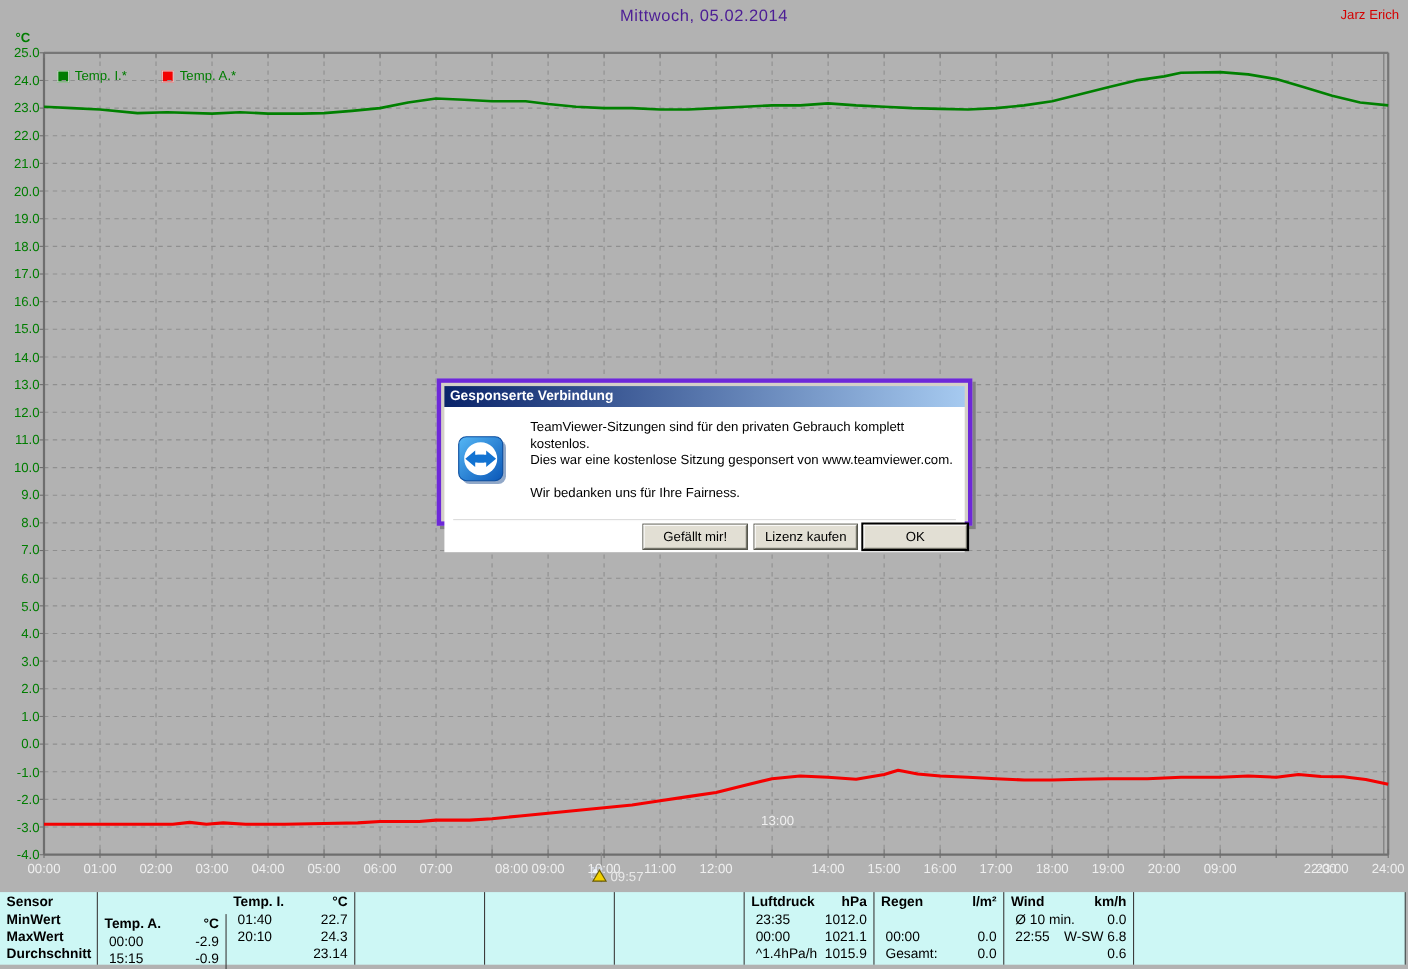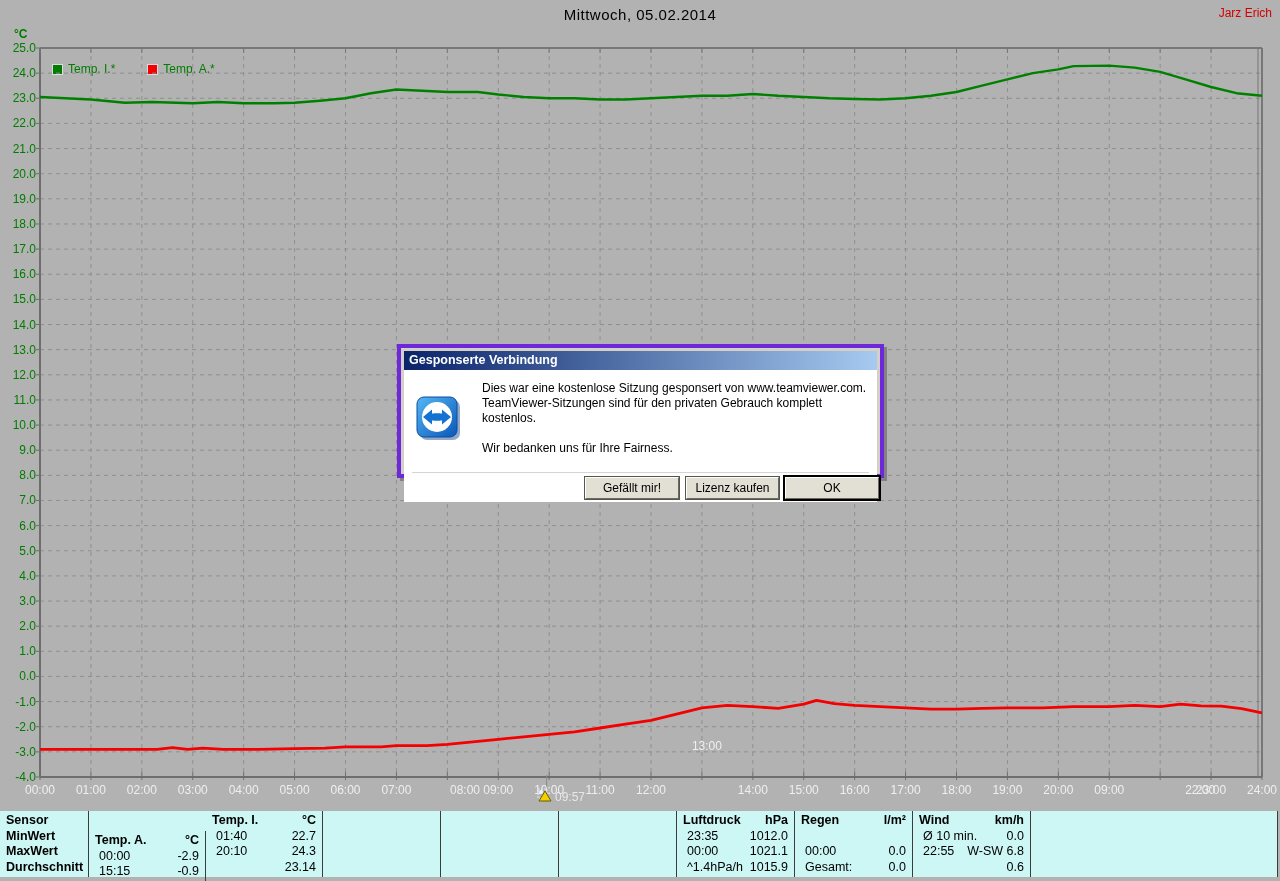--- a/index.html
+++ b/index.html
@@ -2,21 +2,21 @@
 <html><head>
 <meta charset="utf-8">
 <style>
   * { box-sizing: border-box; margin: 0; padding: 0; }
   html,body { width:1280px; height:881px; }
   body { font-family:"Liberation Sans", sans-serif; }
   .app { position:relative; width:1280px; height:881px; background:#b2b2b2; overflow:hidden; }
 
   
   .chart-title { position:absolute; top:6px; left:0; width:1280px; text-align:center;
-                 color:#000000; font-size:15px; letter-spacing:0.5px; }
+                 color:#4c1d95; font-size:15px; letter-spacing:0.5px; }
   .user-name  { position:absolute; top:6px; right:8px; color:#d40000; font-size:12px; }
   .unit-label { position:absolute; top:27px; left:14px; color:#007d00; font-size:12px; font-weight:bold; }
   .legend { position:absolute; top:30px; left:52px; display:flex; gap:32px;margin-top:32px; }
   .legend-item { display:flex; align-items:center; gap:5px; }
   .legend-swatch { width:11px; height:11px; border:1px solid #dcdcdc; }
   .legend-label { color:#007d00; font-size:12px; }
 
   
   .y-label { position:absolute; width:34px; text-align:right; color:#007d00; font-size:12px; }
   .x-label { position:absolute; width:40px; text-align:center; color:#efefef; font-size:12px; }
@@ -292,22 +292,22 @@
               <stop offset="1" stop-color="#0a57b8"></stop>
           </linearGradient>
         </defs>
         <rect x="4" y="2" width="40" height="40" rx="7" fill="#0a3f86" opacity="0.45" transform="translate(2,2)"></rect>
         <rect x="3" y="1" width="40" height="40" rx="7" fill="url(#tvg)" stroke="#0c4d9e" stroke-width="1"></rect>
         <circle cx="23" cy="21" r="15" fill="#ffffff"></circle>
         <polygon points="9,21 18,13.5 18,17.5 26,17.5 26,24.5 18,24.5 18,28.5" fill="#1273d2"></polygon>
         <polygon points="37,21 28,28.5 28,24.5 20,24.5 20,17.5 28,17.5 28,13.5" fill="#1273d2"></polygon>
       </svg>
       <div class="dialog-text">
+        <div>TeamViewer-Sitzungen sind für den privaten Gebrauch komplett kostenlos.</div>
         <div>Dies war eine kostenlose Sitzung gesponsert von www.teamviewer.com.</div>
-        <div>TeamViewer-Sitzungen sind für den privaten Gebrauch komplett kostenlos.</div>
         <div class="para2">Wir bedanken uns für Ihre Fairness.</div>
       </div>
       <div class="dialog-separator"></div>
       <div class="dialog-buttons">
         <button class="dlg-btn" style="left:181px;width:94px;">Gefällt mir!</button>
         <button class="dlg-btn" style="left:282px;width:93px;">Lizenz kaufen</button>
         <button class="dlg-btn default" style="left:381px;width:94px;">OK</button>
       </div>
     </div>
   </div>

